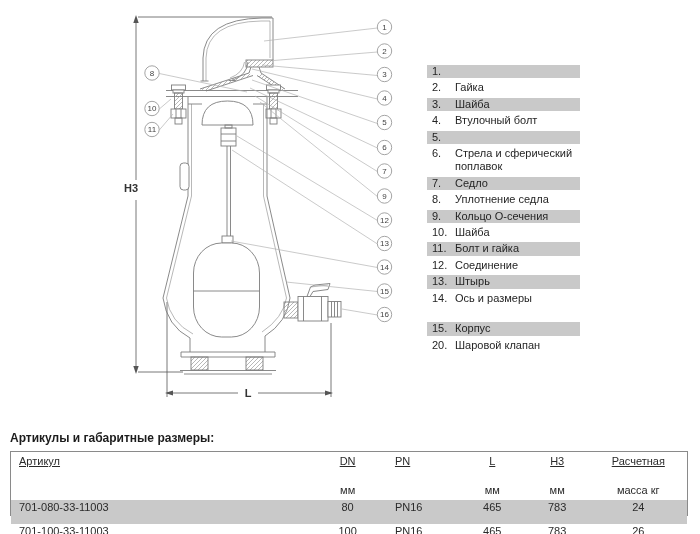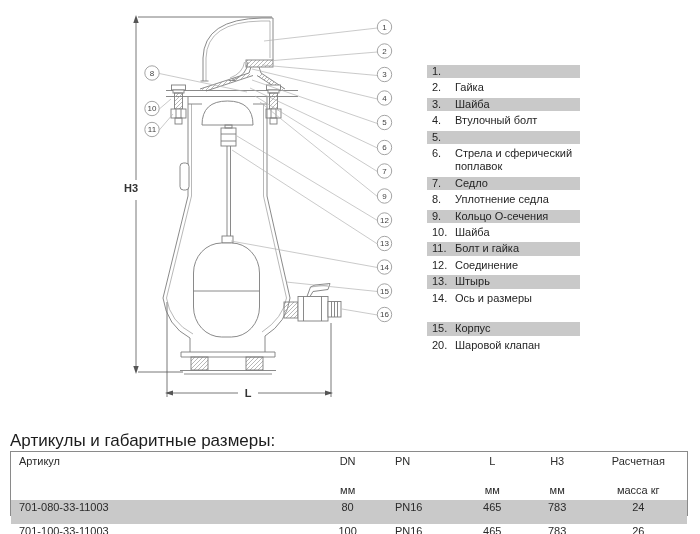--- a/index.html
+++ b/index.html
@@ -10,27 +10,27 @@
   
   .diagram-wrap{position:absolute;left:0;top:0;width:420px;height:420px;}
   
   .parts-list{position:absolute;left:427px;top:65px;width:153px;}
   .part-row{display:flex;min-height:13.4px;margin-bottom:3px;font-size:11px;line-height:13.4px;color:#252525;}
   .part-row .num{width:28px;flex:0 0 28px;padding-left:5px;box-sizing:border-box;}
   .part-row .lbl{flex:1;}
   .part-row.hl{background:#c9c9c9;}
   .part-spacer{height:14px;}
   
-  .table-title{position:absolute;left:10px;top:431px;font-size:17px;font-weight:normal;color:#1c1c1c;}
+  .table-title{position:absolute;left:10px;top:431px;font-size:12px;font-weight:bold;color:#1c1c1c;}
   .dim-table{
     position:absolute;left:10px;top:451px;width:678px;height:65px;
     border:1px solid #8a8a8a;box-sizing:border-box;font-size:11px;color:#2a2a2a;
   }
   .tbl-row{display:flex;width:100%;}
-  .hdr-name{padding-top:3px;line-height:12px;}
+  .hdr-name{padding-top:3px;line-height:12px;text-decoration:underline;}
   .hdr-unit{margin-top:17px;line-height:12px;}
   .data-rows{margin-top:4px;}
   .data-row{height:24px;line-height:14px;}
   .data-row.hl{background:#c9c9c9;}
   .c0{width:42.8%;text-align:left;padding-left:8px;box-sizing:border-box;}
   .c1{width:14%;text-align:center;}
   .c2{width:9.6%;text-align:left;}
   .c3{width:9.6%;text-align:center;}
   .c4{width:9.6%;text-align:center;}
   .c5{width:14.4%;text-align:center;}

